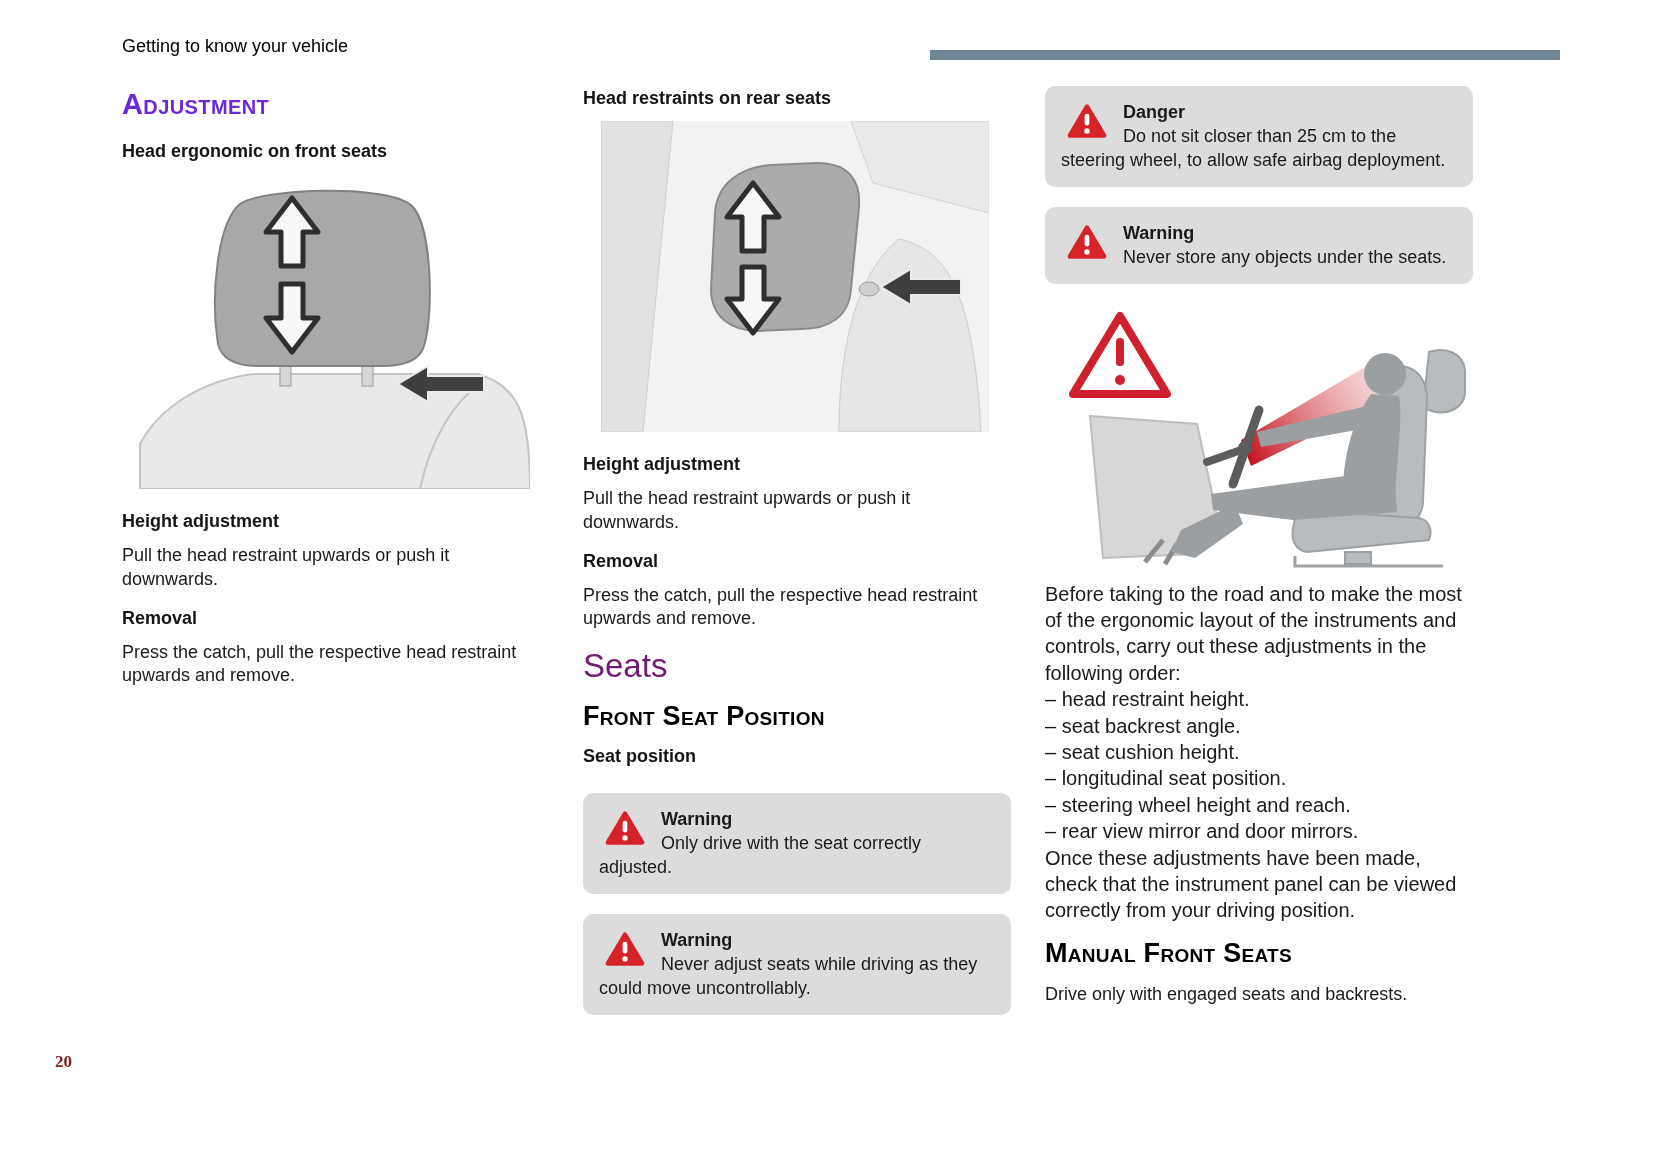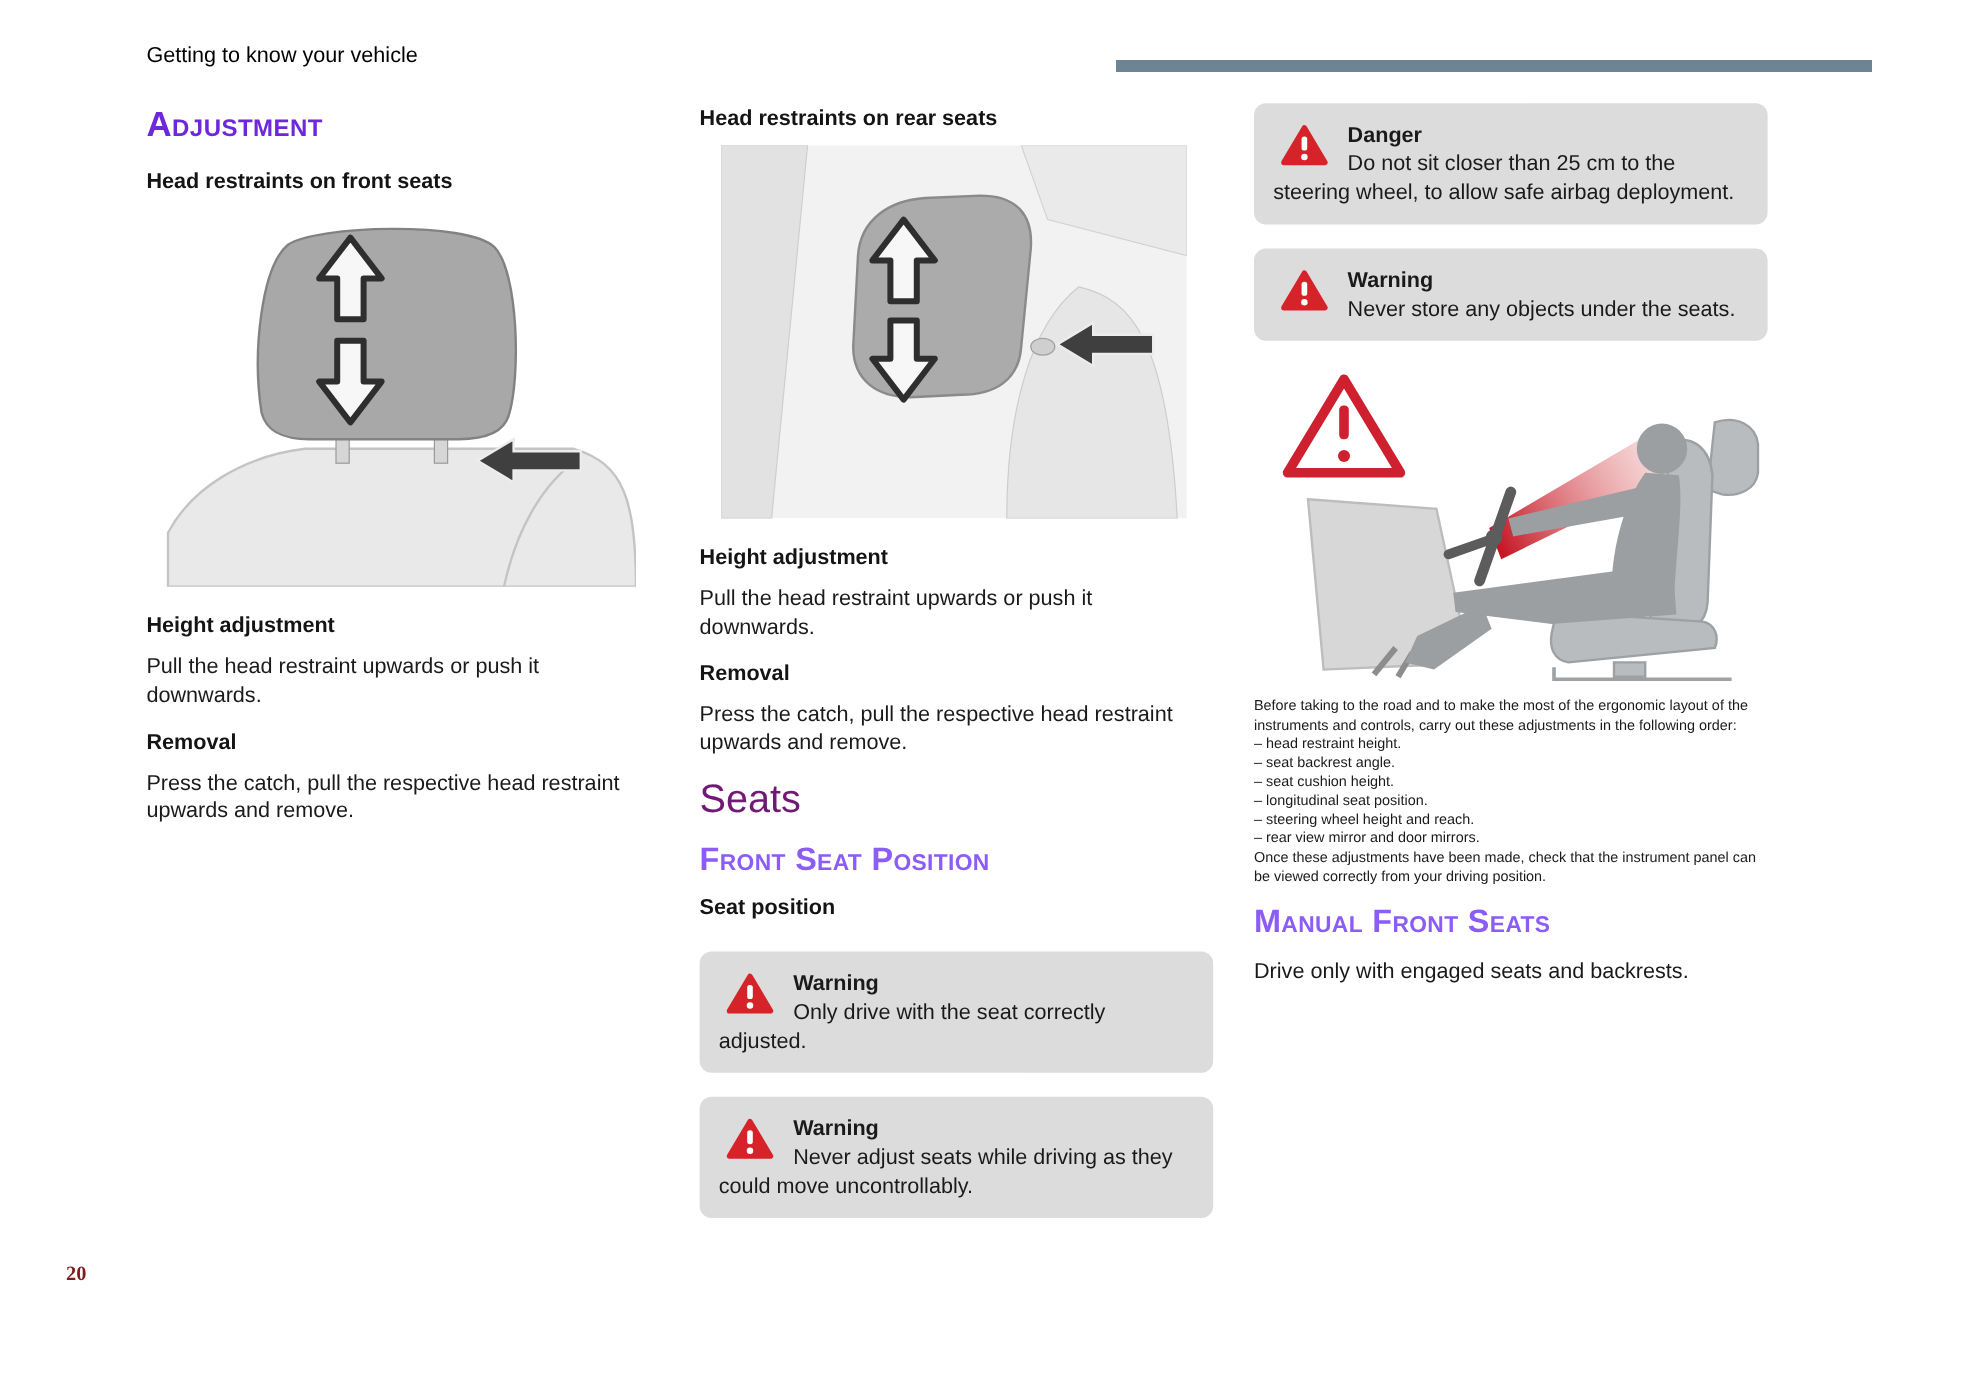--- a/index.html
+++ b/index.html
@@ -12,49 +12,49 @@
   .page-number { position:absolute; left:55px; top:1052px; font-size:17px; font-weight:bold; color:#7f1d1d;font-family:Liberation Serif, serif; }
 
   .col { position:absolute; top:88px; }
   .col1 { left:122px; width:410px; }
   .col2 { left:583px; width:428px; }
   .col3 { left:1045px; top:86px; width:428px; }
 
   h1.sc { font-size:29px; font-weight:bold; font-variant:small-caps; letter-spacing:.4px;
           color:#6d28d9; margin:0 0 20px; }
   h2.sc { font-size:27px; font-weight:bold; font-variant:small-caps; letter-spacing:.3px;
-          color:#8b5cf6; margin:10px 0 14px; }
+          color:#000000; margin:10px 0 14px; }
   .seats-title { font-size:33px; font-weight:400; color:#701a75; margin:16px 0 16px; }
   .sub { font-size:18px; font-weight:bold; color:#141414; margin:0 0 12px; }
   .sub.mt { margin-top:20px; }
   p.body { font-size:18px; line-height:1.32; margin:0 0 16px; }
 
   .fig { margin:2px 0 22px; }
   .fig svg { display:block; }
 
   .notice { background:#dcdcdc; border-radius:10px; padding:15px 20px 14px 16px;
             font-size:18px; line-height:1.33; margin-bottom:20px; }
   .notice .n-icon { float:left; width:40px; height:36px; margin:2px 16px 4px 6px; }
   .notice .n-title { font-weight:bold; }
 
-  .erg { font-size:12px; line-height:1.32; margin:8px 0 14px; }
+  .erg { font-size:20px; line-height:1.32; margin:8px 0 14px; }
   .erg .line { margin:0; }
 </style>
 </head>
 <body>
 
 <div class="page">
 
   <div class="doc-header">Getting to know your vehicle</div>
   <div class="accent-bar"></div>
   <div class="page-number">20</div>
 
   <div class="col col1">
     <h1 class="sc">Adjustment</h1>
-    <div class="sub">Head restraints on front seats</div>
+    <div class="sub">Head ergonomic on front seats</div>
 
     <div class="fig">
       <svg width="408" height="315" viewBox="0 0 408 315">
 
         <path d="M18 315 L18 270 C38 232 82 206 132 200 L356 200 C398 212 408 244 408 315 Z" fill="#e9e9e9" stroke="#c4c4c4" stroke-width="2"></path>
         <path d="M298 315 C308 268 330 228 362 207" stroke="#c4c4c4" stroke-width="2" fill="none"></path>
 
         <rect x="158" y="190" width="11" height="22" fill="#d6d6d6" stroke="#9a9a9a"></rect>
         <rect x="240" y="190" width="11" height="22" fill="#d6d6d6" stroke="#9a9a9a"></rect>
 

